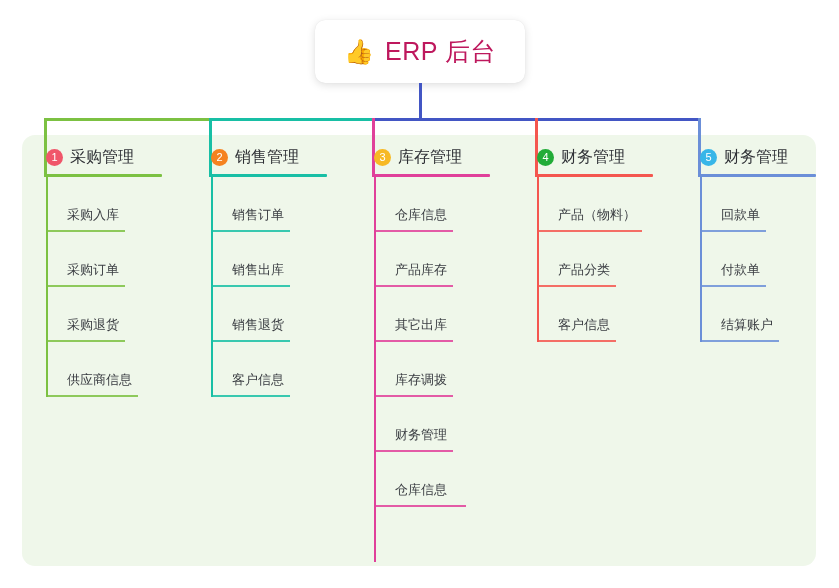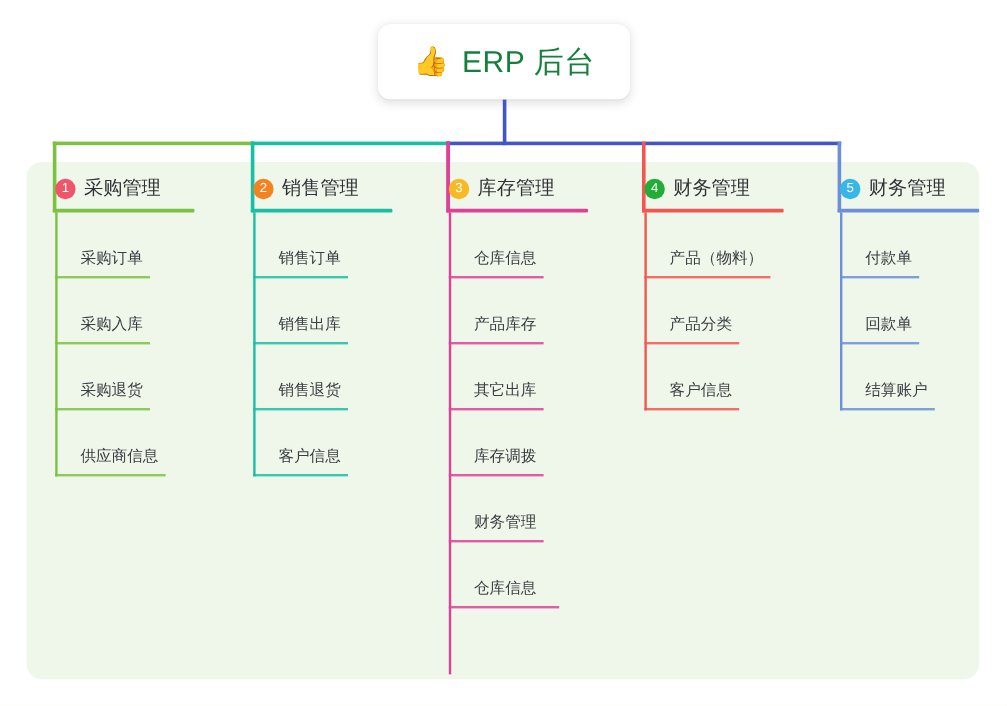--- a/index.html
+++ b/index.html
@@ -32,21 +32,21 @@
     gap: 11px;
     box-sizing: border-box;
   }
   #root-node .thumb {
     font-size: 24px;
     line-height: 1;
     display: block;
   }
   #root-node .root-title {
     font-size: 25px;
-    color: #15803d;
+    color: #be185d;
     letter-spacing: 0.5px;
     white-space: nowrap;
   }
 
   
   .conn {
     position: absolute;
   }
 
   
@@ -152,28 +152,28 @@
 <div id="columns">
     <div class="column" style="left: 30px; width: 150px;">
       <div class="col-header">
         <span class="badge" style="background: rgb(240, 86, 106);">1</span>
         <span class="col-title">采购管理</span>
       </div>
       <div class="col-underline" style="background: rgb(124, 193, 66); width: 118px; margin-left: 14px;"></div>
       <div class="leaves">
         <div class="spine" style="background: rgb(124, 193, 66); height: 220px;"></div>
         <div class="leaf">
+          <span class="leaf-label">采购入库</span>
+          <div class="leaf-underline" style="background: rgb(124, 193, 66); opacity: 0.85; width: 78.8px;"></div>
+        </div>
+        <div class="leaf">
           <span class="leaf-label">采购订单</span>
           <div class="leaf-underline" style="background: rgb(124, 193, 66); opacity: 0.85; width: 78.8px;"></div>
         </div>
         <div class="leaf">
-          <span class="leaf-label">采购入库</span>
-          <div class="leaf-underline" style="background: rgb(124, 193, 66); opacity: 0.85; width: 78.8px;"></div>
-        </div>
-        <div class="leaf">
           <span class="leaf-label">采购退货</span>
           <div class="leaf-underline" style="background: rgb(124, 193, 66); opacity: 0.85; width: 78.8px;"></div>
         </div>
         <div class="leaf">
           <span class="leaf-label">供应商信息</span>
           <div class="leaf-underline" style="background: rgb(124, 193, 66); opacity: 0.85; width: 92px;"></div>
         </div>
       </div>
     </div>
     <div class="column" style="left: 195px; width: 150px;">
@@ -260,26 +260,26 @@
     </div>
     <div class="column" style="left: 684px; width: 140px;">
       <div class="col-header">
         <span class="badge" style="background: rgb(56, 182, 232);">5</span>
         <span class="col-title">财务管理</span>
       </div>
       <div class="col-underline" style="background: rgb(107, 143, 216); width: 118px; margin-left: 14px;"></div>
       <div class="leaves">
         <div class="spine" style="background: rgb(107, 143, 216); height: 165px;"></div>
         <div class="leaf">
+          <span class="leaf-label">回款单</span>
+          <div class="leaf-underline" style="background: rgb(107, 143, 216); opacity: 0.85; width: 65.6px;"></div>
+        </div>
+        <div class="leaf">
           <span class="leaf-label">付款单</span>
           <div class="leaf-underline" style="background: rgb(107, 143, 216); opacity: 0.85; width: 65.6px;"></div>
         </div>
         <div class="leaf">
-          <span class="leaf-label">回款单</span>
-          <div class="leaf-underline" style="background: rgb(107, 143, 216); opacity: 0.85; width: 65.6px;"></div>
-        </div>
-        <div class="leaf">
           <span class="leaf-label">结算账户</span>
           <div class="leaf-underline" style="background: rgb(107, 143, 216); opacity: 0.85; width: 78.8px;"></div>
         </div>
       </div>
     </div>
   </div>
 
 </body></html>

